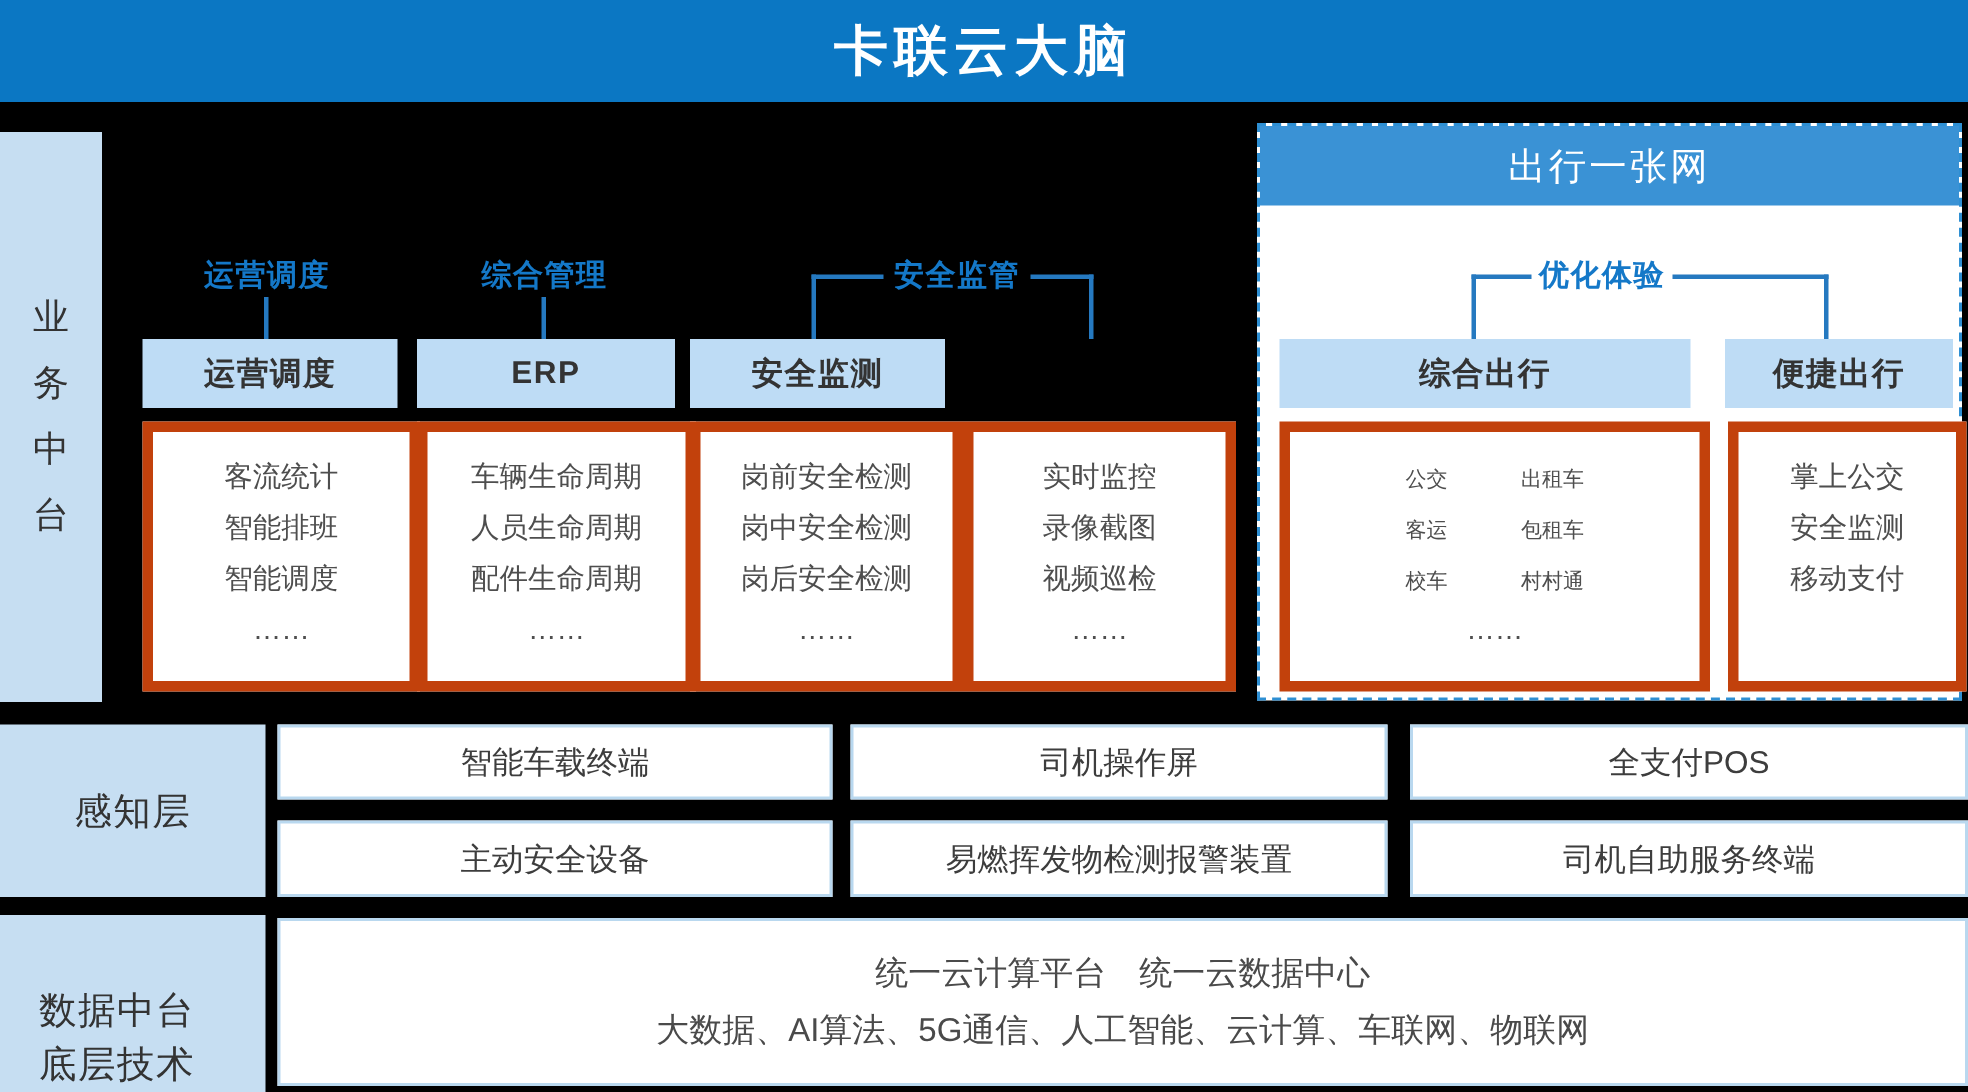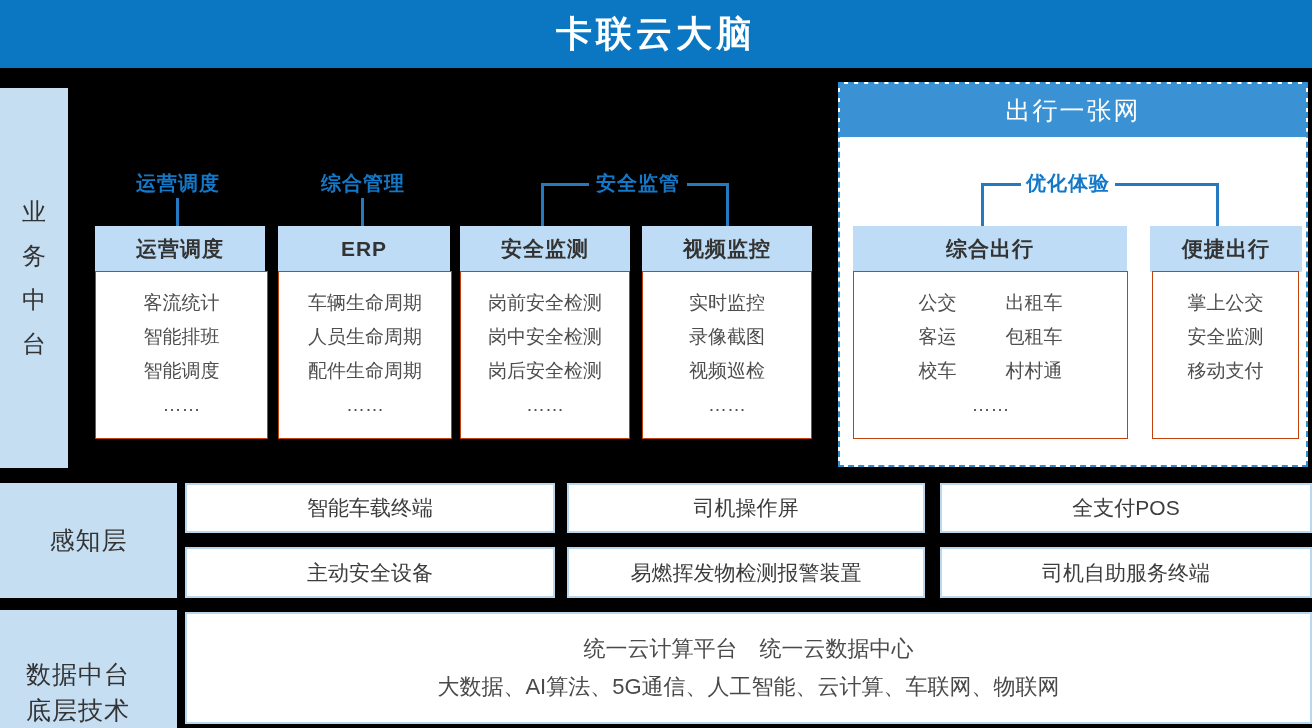--- a/index.html
+++ b/index.html
@@ -20,24 +20,24 @@
                 color:#fff;font-size:25px;font-weight:500;letter-spacing:2px;}
   
   .cat-label{position:absolute;top:170px;height:26px;text-align:center;
              color:#1478c8;font-size:20px;font-weight:700;letter-spacing:1px;z-index:5;}
   .conn{position:absolute;background:#2579c0;z-index:4;}
   
   .box-header{position:absolute;top:226px;height:46px;background:#bedcf5;z-index:5;
               display:flex;align-items:center;justify-content:center;
               color:#333;font-size:21px;font-weight:700;letter-spacing:1px;}
   
-  .content-box{position:absolute;top:271px;height:152px;background:#fff;border:1px solid #c2410c;
+  .content-box{position:absolute;top:281px;height:152px;background:#fff;border:7px solid #c2410c;
                padding-top:14px;z-index:5;}
   .content-box .li{text-align:center;color:#4e4e4e;font-size:19px;line-height:34px;}
-  .pair-row{display:flex;justify-content:center;gap:49px;color:#4e4e4e;font-size:19px;line-height:34px;}
+  .pair-row{display:flex;justify-content:center;gap:49px;color:#4e4e4e;font-size:14px;line-height:34px;}
   
   .sense-label{position:absolute;left:0;top:483px;width:177px;height:115px;background:#c6def2;
                display:flex;align-items:center;justify-content:center;
                color:#333;font-size:25px;font-weight:500;letter-spacing:1px;}
   .sense-box{position:absolute;background:#fff;border:2px solid #b9d8ef;
              display:flex;align-items:center;justify-content:center;
              color:#3d3d3d;font-size:21px;}
   
   .data-label{position:absolute;left:0;top:610px;width:177px;height:118px;background:#c6def2;
               display:flex;flex-direction:column;justify-content:flex-end;padding-left:26px;box-sizing:border-box;}
@@ -83,21 +83,20 @@
   <div class="conn" style="left:726px;top:183px;width:3px;height:43px;"></div>
 
   <div class="conn" style="left:981px;top:183px;width:40px;height:3px;"></div>
   <div class="conn" style="left:1115px;top:183px;width:104px;height:3px;"></div>
   <div class="conn" style="left:981px;top:183px;width:3px;height:43px;"></div>
   <div class="conn" style="left:1216px;top:183px;width:3px;height:43px;"></div>
 
   <div class="box-header" style="left:95px;width:170px;">运营调度</div>
   <div class="box-header" style="left:278px;width:172px;">ERP</div>
   <div class="box-header" style="left:460px;width:170px;">安全监测</div>
-  <div class="box-header" style="left:642px;width:170px;">视频监控</div>
   <div class="box-header" style="left:853px;width:274px;">综合出行</div>
   <div class="box-header" style="left:1150px;width:152px;">便捷出行</div>
 
   <div class="content-box" style="left:95px;width:171px;">
     <div class="li">客流统计</div>
     <div class="li">智能排班</div>
     <div class="li">智能调度</div>
     <div class="li">……</div>
   </div>
   <div class="content-box" style="left:278px;width:172px;">

